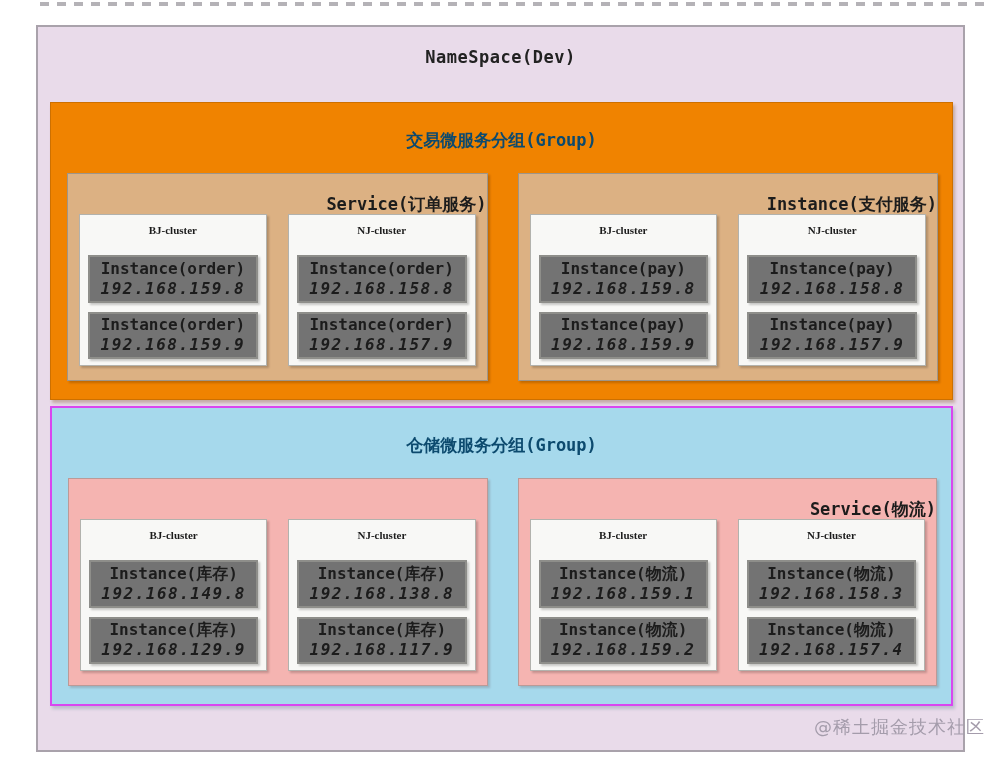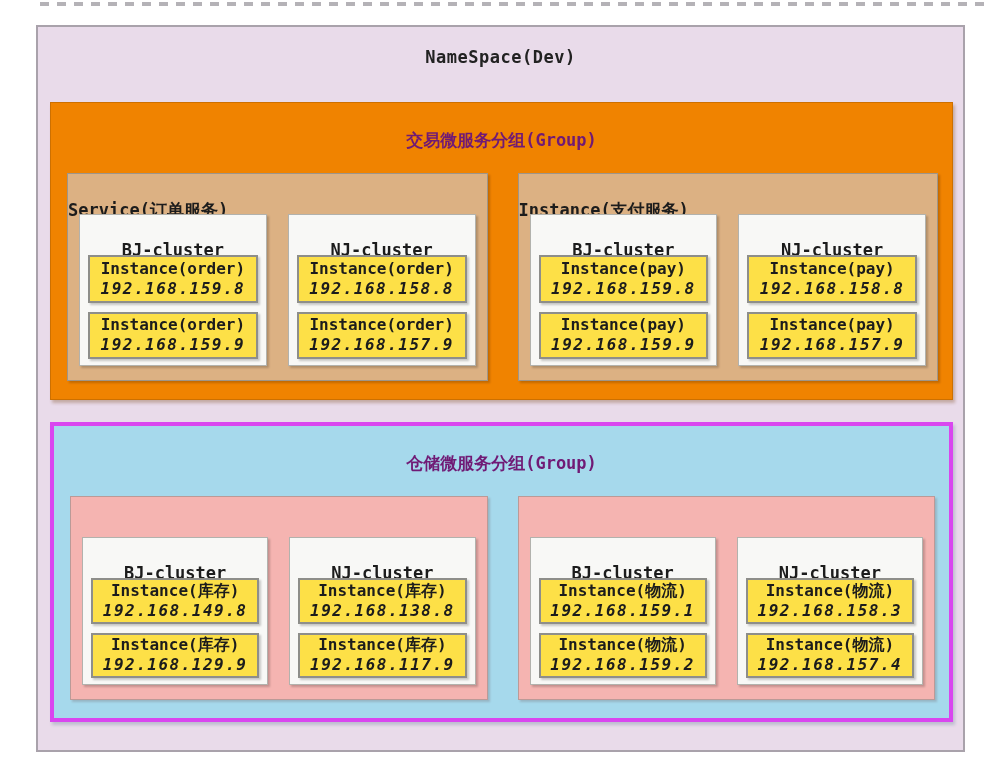--- a/index.html
+++ b/index.html
@@ -28,66 +28,66 @@
     text-align:center; padding-top:20px;
     font-weight:bold; font-size:17px; letter-spacing:0.5px; color:#222;
   }
 
   .group { position:absolute; left:12px; width:903px; }
   .group-trade {
     top:75px; height:298px; background:#f08300;
     border:1px solid #cd7000; box-shadow:2px 3px 3px rgba(110,55,0,0.30);
   }
   .group-warehouse {
-    top:395px; height:300px; background:#a6d9ec;
-    border:4px solid #d946ef; box-shadow:2px 3px 3px rgba(20,70,100,0.20);
+    top:379px; height:300px; background:#a6d9ec;
+    border:2px solid #d946ef; box-shadow:2px 3px 3px rgba(20,70,100,0.20);
   }
   .group-title {
     text-align:center; padding-top:26px;
-    font-weight:bold; font-size:17px; color:#701a75;
+    font-weight:bold; font-size:17px; color:#0c4a6e;
   }
 
   .services {
     position:absolute; top:70px; left:16px; right:14px; bottom:18px;
     display:flex; gap:30px;
   }
   .service { flex:1; position:relative; }
   .service-trade {
     background:#dcb183; border:1px solid #9f9588;
     box-shadow:2px 2px 2px rgba(60,30,0,0.25);
   }
   .service-warehouse {
     background:#f5b4b1; border:1px solid #bb9a97;
     box-shadow:2px 2px 2px rgba(90,40,40,0.20);
   }
   .service-title {
-    text-align:left; padding-top:25px;
+    text-align:right; padding-top:19px;
     font-weight:bold; font-size:17px;
   }
 
   .clusters {
     position:absolute; top:40px; left:11px; right:11px; bottom:14px;
     display:flex; gap:21px;
   }
   .cluster {
     flex:1; position:relative;
     background:#f8f8f6; border:1px solid #b2b2ad;
     box-shadow:2px 2px 2px rgba(0,0,0,0.20);
   }
   .cluster-title {
-    text-align:center; padding-top:25px;
-    font-weight:bold; font-size:17px;
+    text-align:center; padding-top:9px;
+    font-weight:bold; font-size:11px;font-family:Liberation Serif, serif;
   }
 
   .instances {
     position:absolute; top:40px; left:8px; right:8px; bottom:6px;
     display:flex; flex-direction:column; gap:9px;
   }
   .instance {
-    flex:1; background:#fde047; border:2px solid #8e8e8a;
+    flex:1; background:#737373; border:2px solid #8e8e8a;
     box-shadow:2px 2px 2px rgba(0,0,0,0.20);
     display:flex; flex-direction:column; align-items:center; justify-content:center;
     font-weight:bold; font-size:16px; line-height:20px;
   }
   .instance .ip { letter-spacing:1.5px;font-style:italic; }
 
   .watermark {
     position:absolute; right:11px; top:715px;
     font-size:18px; letter-spacing:1px;
     color:#a49cab; font-weight:normal;
@@ -203,20 +203,21 @@
                 <div class="instance">
                   <span>Instance(库存)</span>
                   <span class="ip">192.168.117.9</span>
                 </div>
               </div>
             </div>
           </div>
         </div>
 
         <div class="service service-warehouse">
+          <div class="service-title">Service(物流)</div>
           <div class="clusters">
             <div class="cluster">
               <div class="cluster-title">BJ-cluster</div>
               <div class="instances">
                 <div class="instance">
                   <span>Instance(物流)</span>
                   <span class="ip">192.168.159.1</span>
                 </div>
                 <div class="instance">
                   <span>Instance(物流)</span>
@@ -237,13 +238,14 @@
                 </div>
               </div>
             </div>
           </div>
         </div>
 
       </div>
     </div>
   </div>
 
+  <div class="watermark">@稀土掘金技术社区</div>
 </div>
 
 </body></html>

